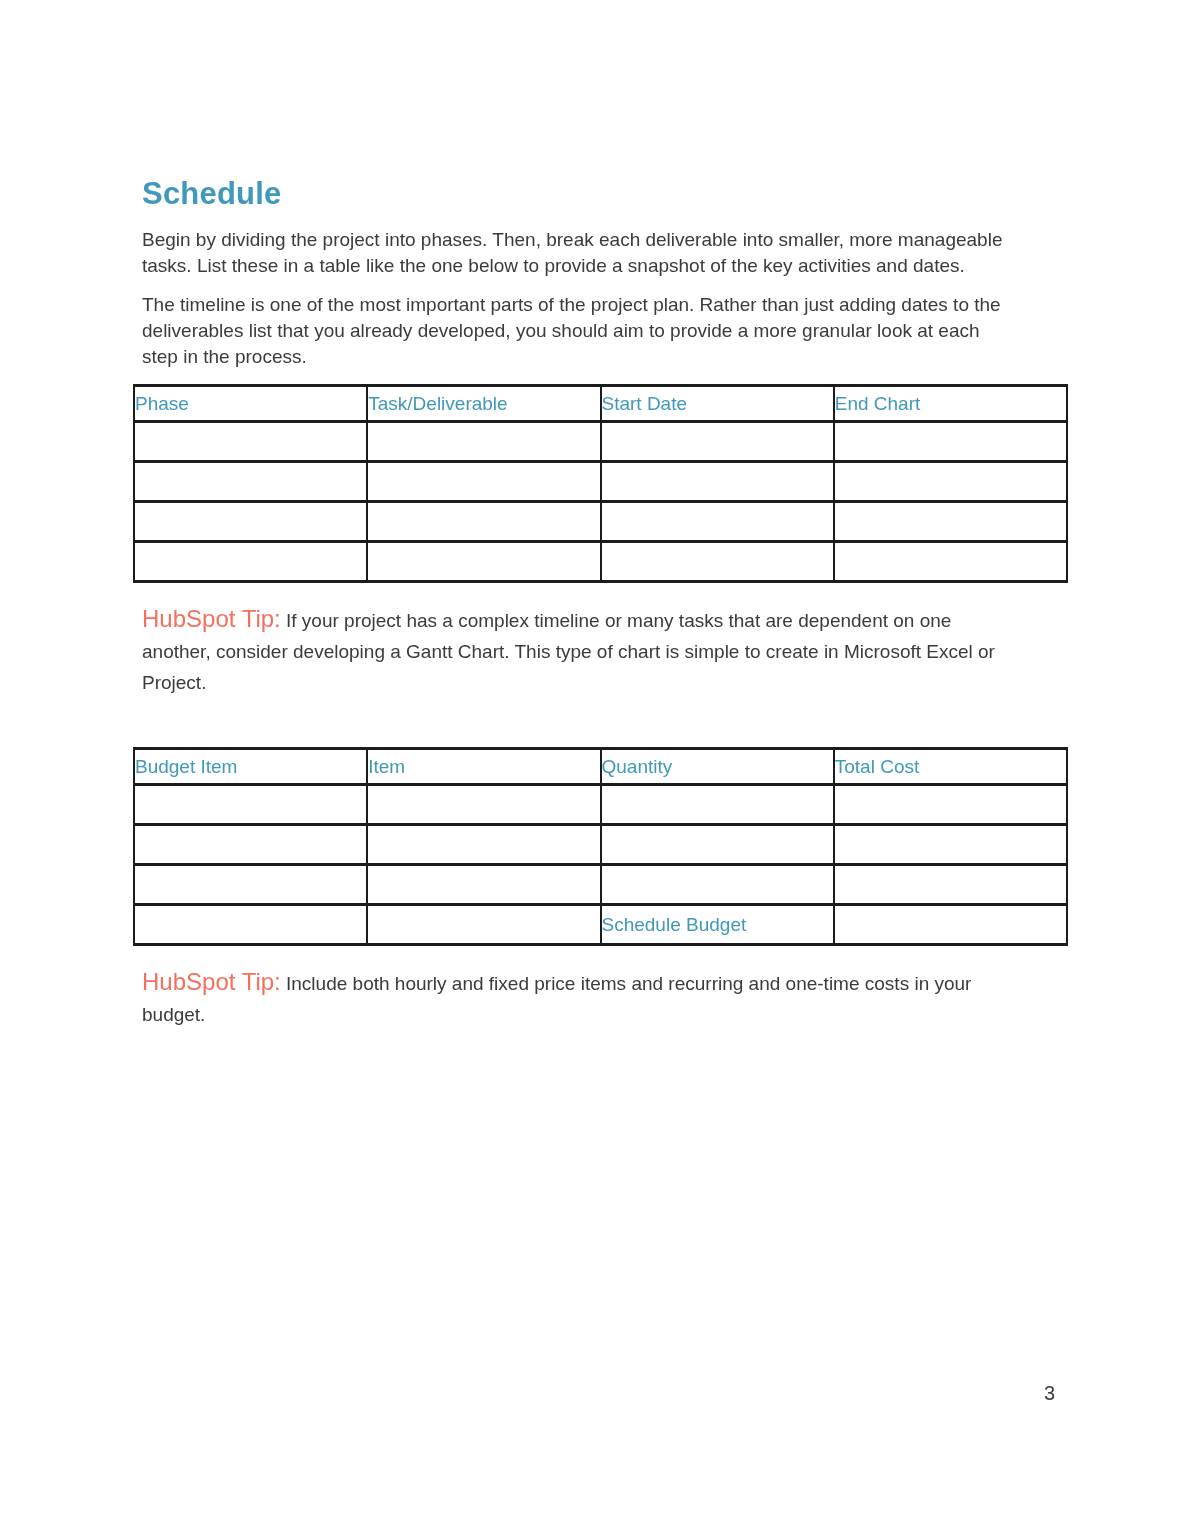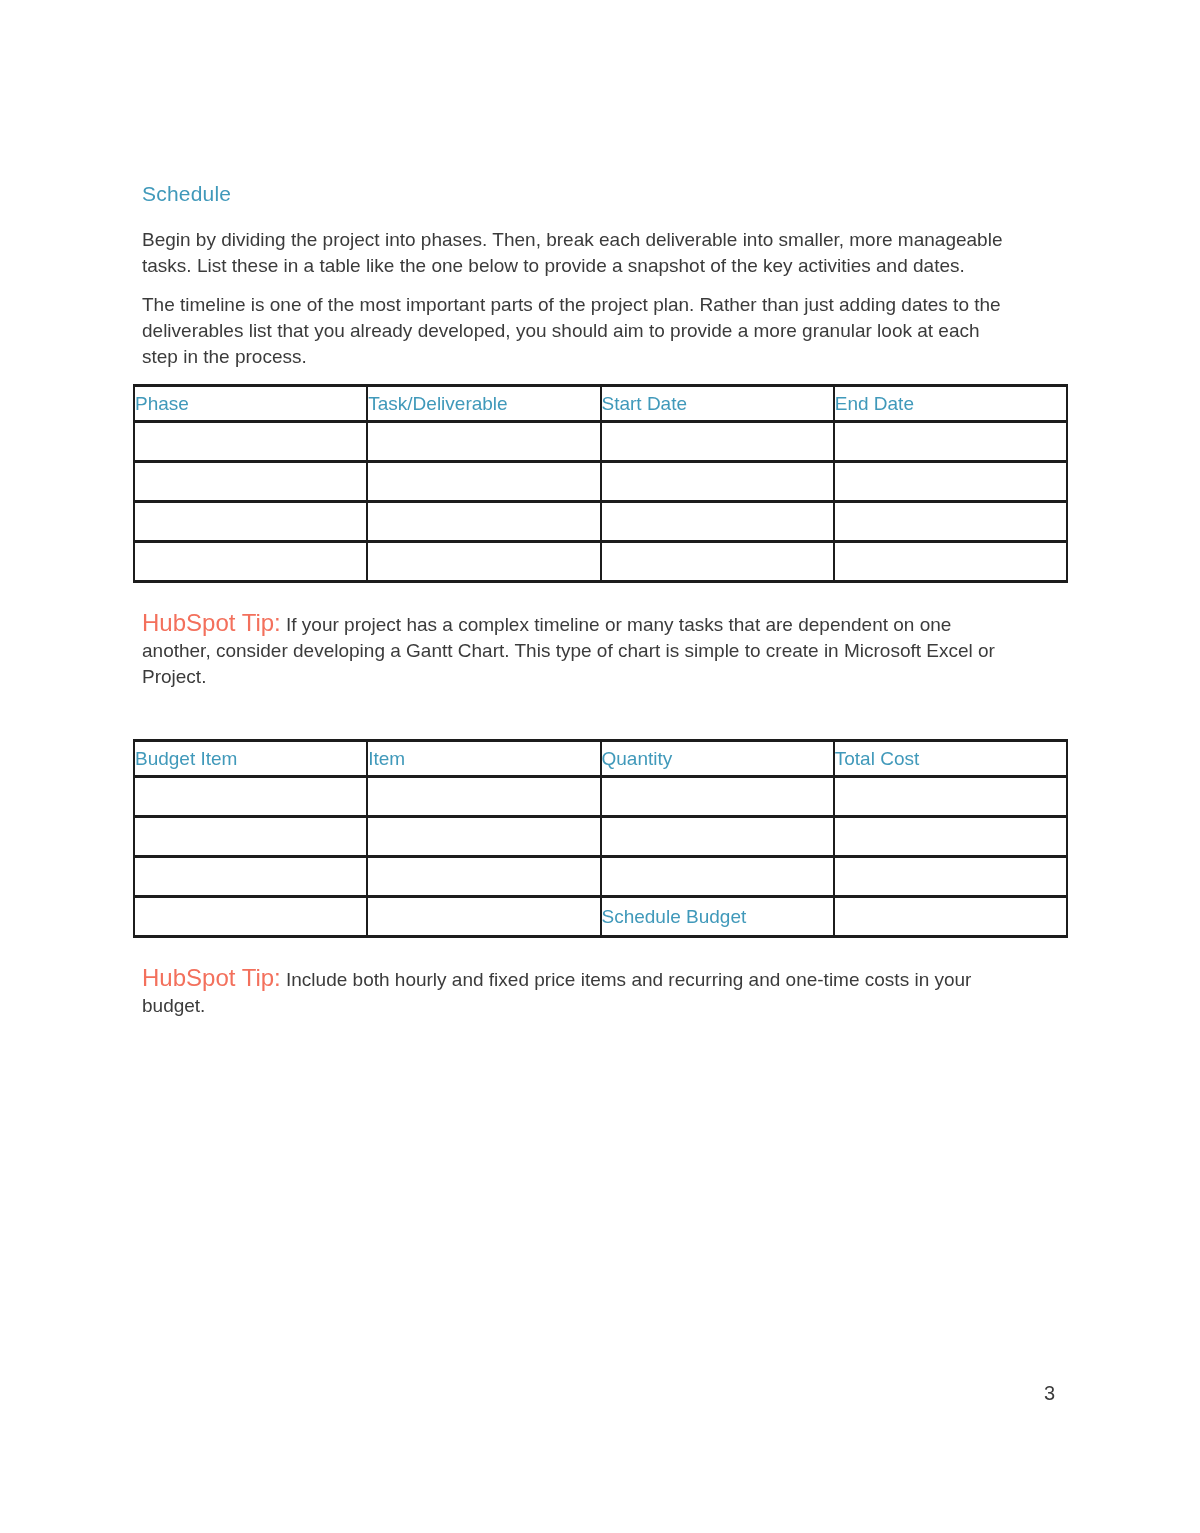--- a/index.html
+++ b/index.html
@@ -11,22 +11,22 @@
     font-family:"Liberation Sans", sans-serif;
     color:#3d3d3d;
     overflow:hidden;
   }
   .content {
     position:absolute;
     left:142px; top:176px;
     width:878px;
   }
   h1.section-title {
-    font-size:21px;
-    font-weight:normal;
+    font-size:31px;
+    font-weight:bold;
     color:#4099ba;
     line-height:36px;
     letter-spacing:0.2px;
   }
   p.body-text {
     font-size:19px;
     line-height:26px;
     color:#3b3b3b;
     margin-top:15px;
   }
@@ -49,23 +49,23 @@
   }
   table.doc-table th {
     height:36px;
     color:#4099ba;
     font-weight:normal;
   }
   table.doc-table td { height:40px; }
   table.doc-table td.label-cell { color:#4099ba; }
   p.tip {
     font-size:19px;
-    line-height:26px;
+    line-height:31px;
     color:#3b3b3b;
-    margin-top:27px;
+    margin-top:20px;
   }
   .tip-label {
     color:#f3705c;
     font-size:24px;
   }
   .budget-section { margin-top:49px; }
   .page-number {
     position:absolute;
     left:1044px; top:1382px;
     font-size:20px;
@@ -82,21 +82,21 @@
       <h1 class="section-title">Schedule</h1>
       <p class="body-text">Begin by dividing the project into phases. Then, break each deliverable into smaller, more manageable tasks. List these in a table like the one below to provide a snapshot of the key activities and dates.</p>
       <p class="body-text">The timeline is one of the most important parts of the project plan. Rather than just adding dates to the deliverables list that you already developed, you should aim to provide a more granular look at each step in the process.</p>
 
       <table class="doc-table">
         <thead>
             <tr>
               <th>Phase</th>
               <th>Task/Deliverable</th>
               <th>Start Date</th>
-              <th>End Date</th>
+              <th>End Chart</th>
             </tr>
           </thead>
         <tbody>
             <tr>
               <td></td>
               <td></td>
               <td></td>
               <td></td>
             </tr>
             <tr>

